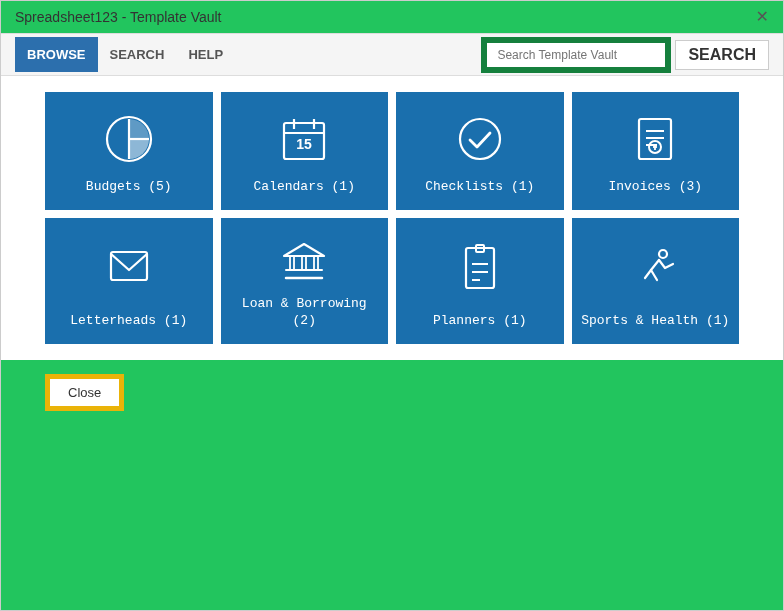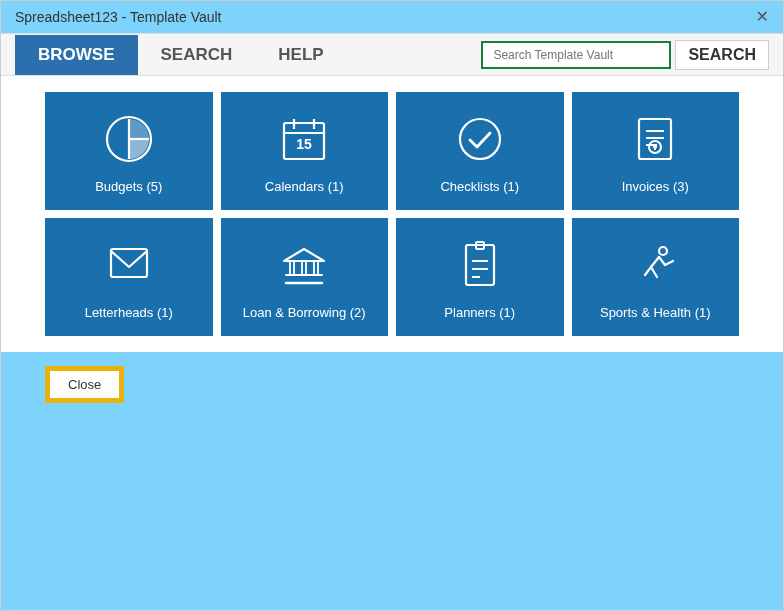--- a/index.html
+++ b/index.html
@@ -7,21 +7,21 @@
       font-family: Arial, sans-serif;
       background: #e0e0e0;
       display: flex;
       justify-content: center;
       align-items: center;
       width: 784px;
       height: 611px;
       overflow: hidden;
     }
     .window {
-      background: #7dd3fc;
+      background: #22c55e;
       width: 784px;
       height: 611px;
       position: relative;
       border: 1px solid #ccc;
       box-shadow: 2px 2px 8px rgba(0,0,0,0.3);
     }
     .title-bar {
       display: flex;
       align-items: center;
       justify-content: space-between;
@@ -44,40 +44,40 @@
     .nav-bar {
       display: flex;
       align-items: center;
       background: #f5f5f5;
       border-bottom: 1px solid #ddd;
       padding: 0 14px;
       height: 42px;
       gap: 0;
     }
     .nav-tab {
-      padding: 10px 23px;
-      font-size: 17px;
+      padding: 10px 12px;
+      font-size: 13px;
       font-weight: bold;
       cursor: pointer;
       border: none;
       background: none;
       color: #555;
     }
     .nav-tab.active {
       background: #2c6fad;
       color: #fff;
     }
     .nav-search {
       margin-left: auto;
       display: flex;
       align-items: center;
       gap: 4px;
     }
     .nav-search input {
-      border: 2px solid #15803d;
+      border: 6px solid #15803d;
       padding: 5px 10px;
       font-size: 12px;
       width: 190px;
       outline: none;
       color: #aaa;
     }
     .nav-search button {
       background: #fff;
       border: 1px solid #ccc;
       padding: 5px 12px;
@@ -113,20 +113,21 @@
       flex: 1;
       display: flex;
       align-items: center;
       justify-content: center;
     }
     .tile-label {
       font-size: 13px;
       color: #fff;
       text-align: center;
       line-height: 1.3;
+      font-family: Liberation Mono, monospace;
     }
     .footer {
       padding: 14px 44px;
     }
     .close-btn {
       border: 5px solid #eab308;
       background: #fff;
       padding: 6px 18px;
       font-size: 13px;
       cursor: pointer;

